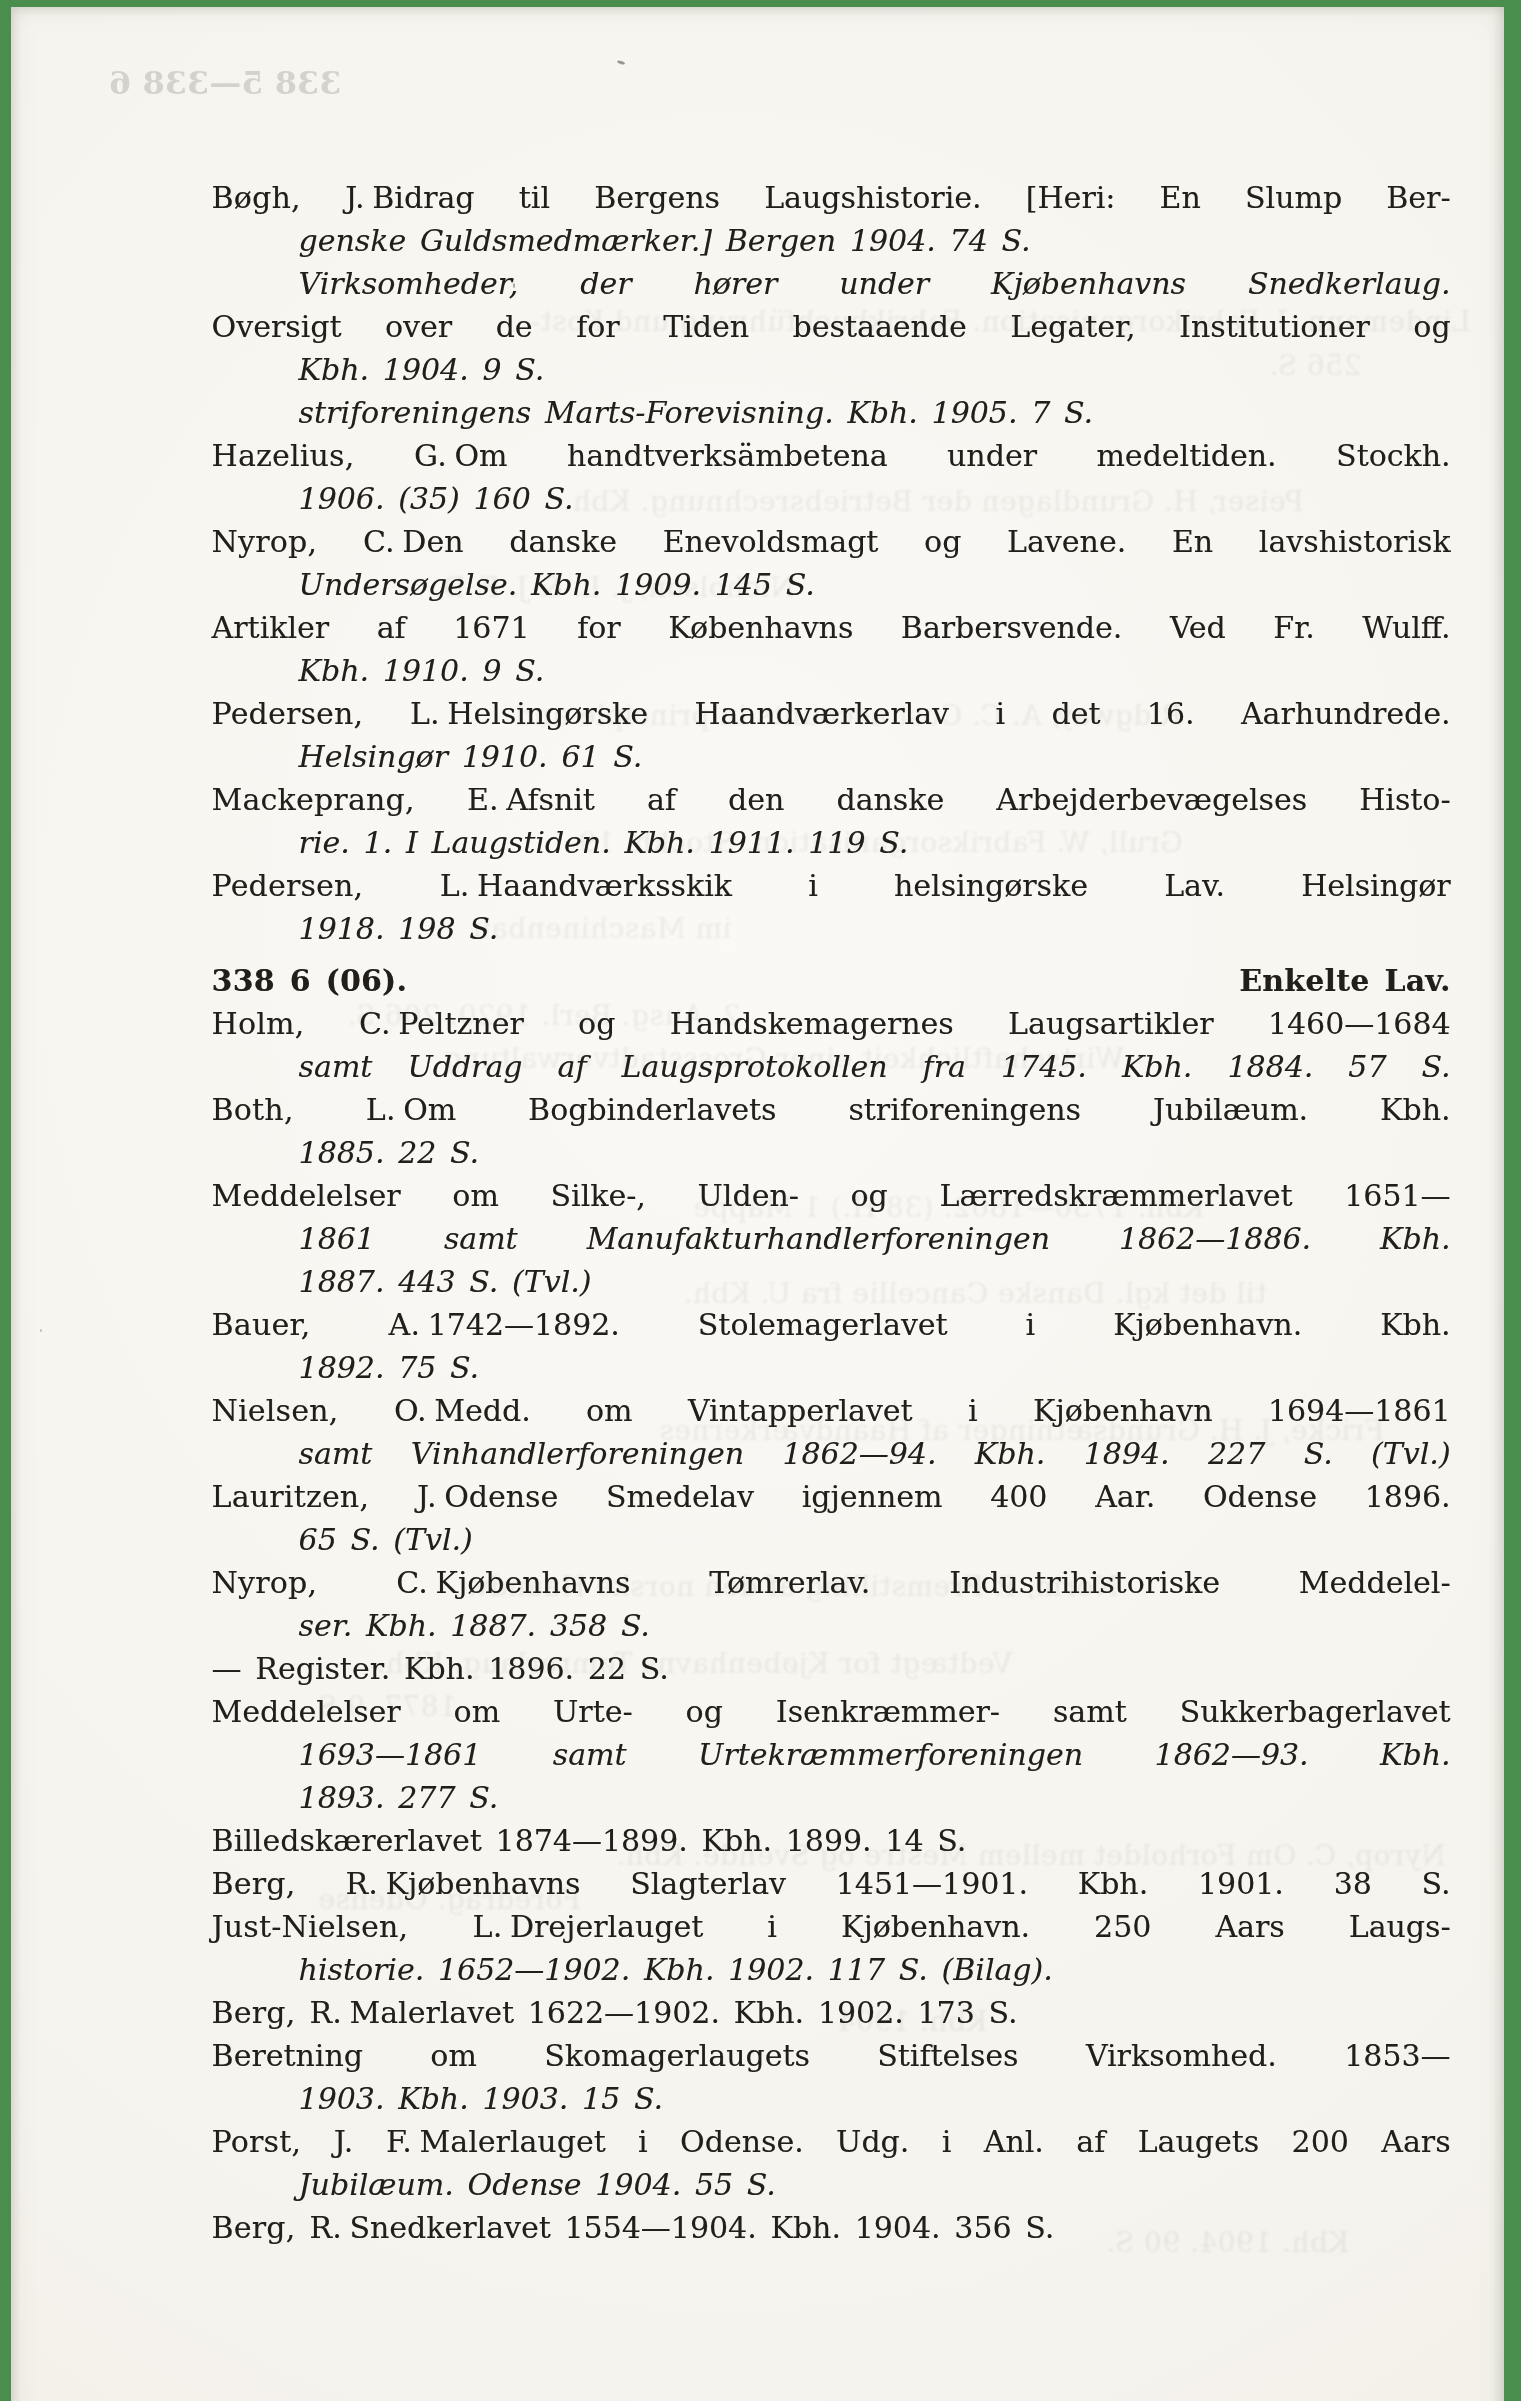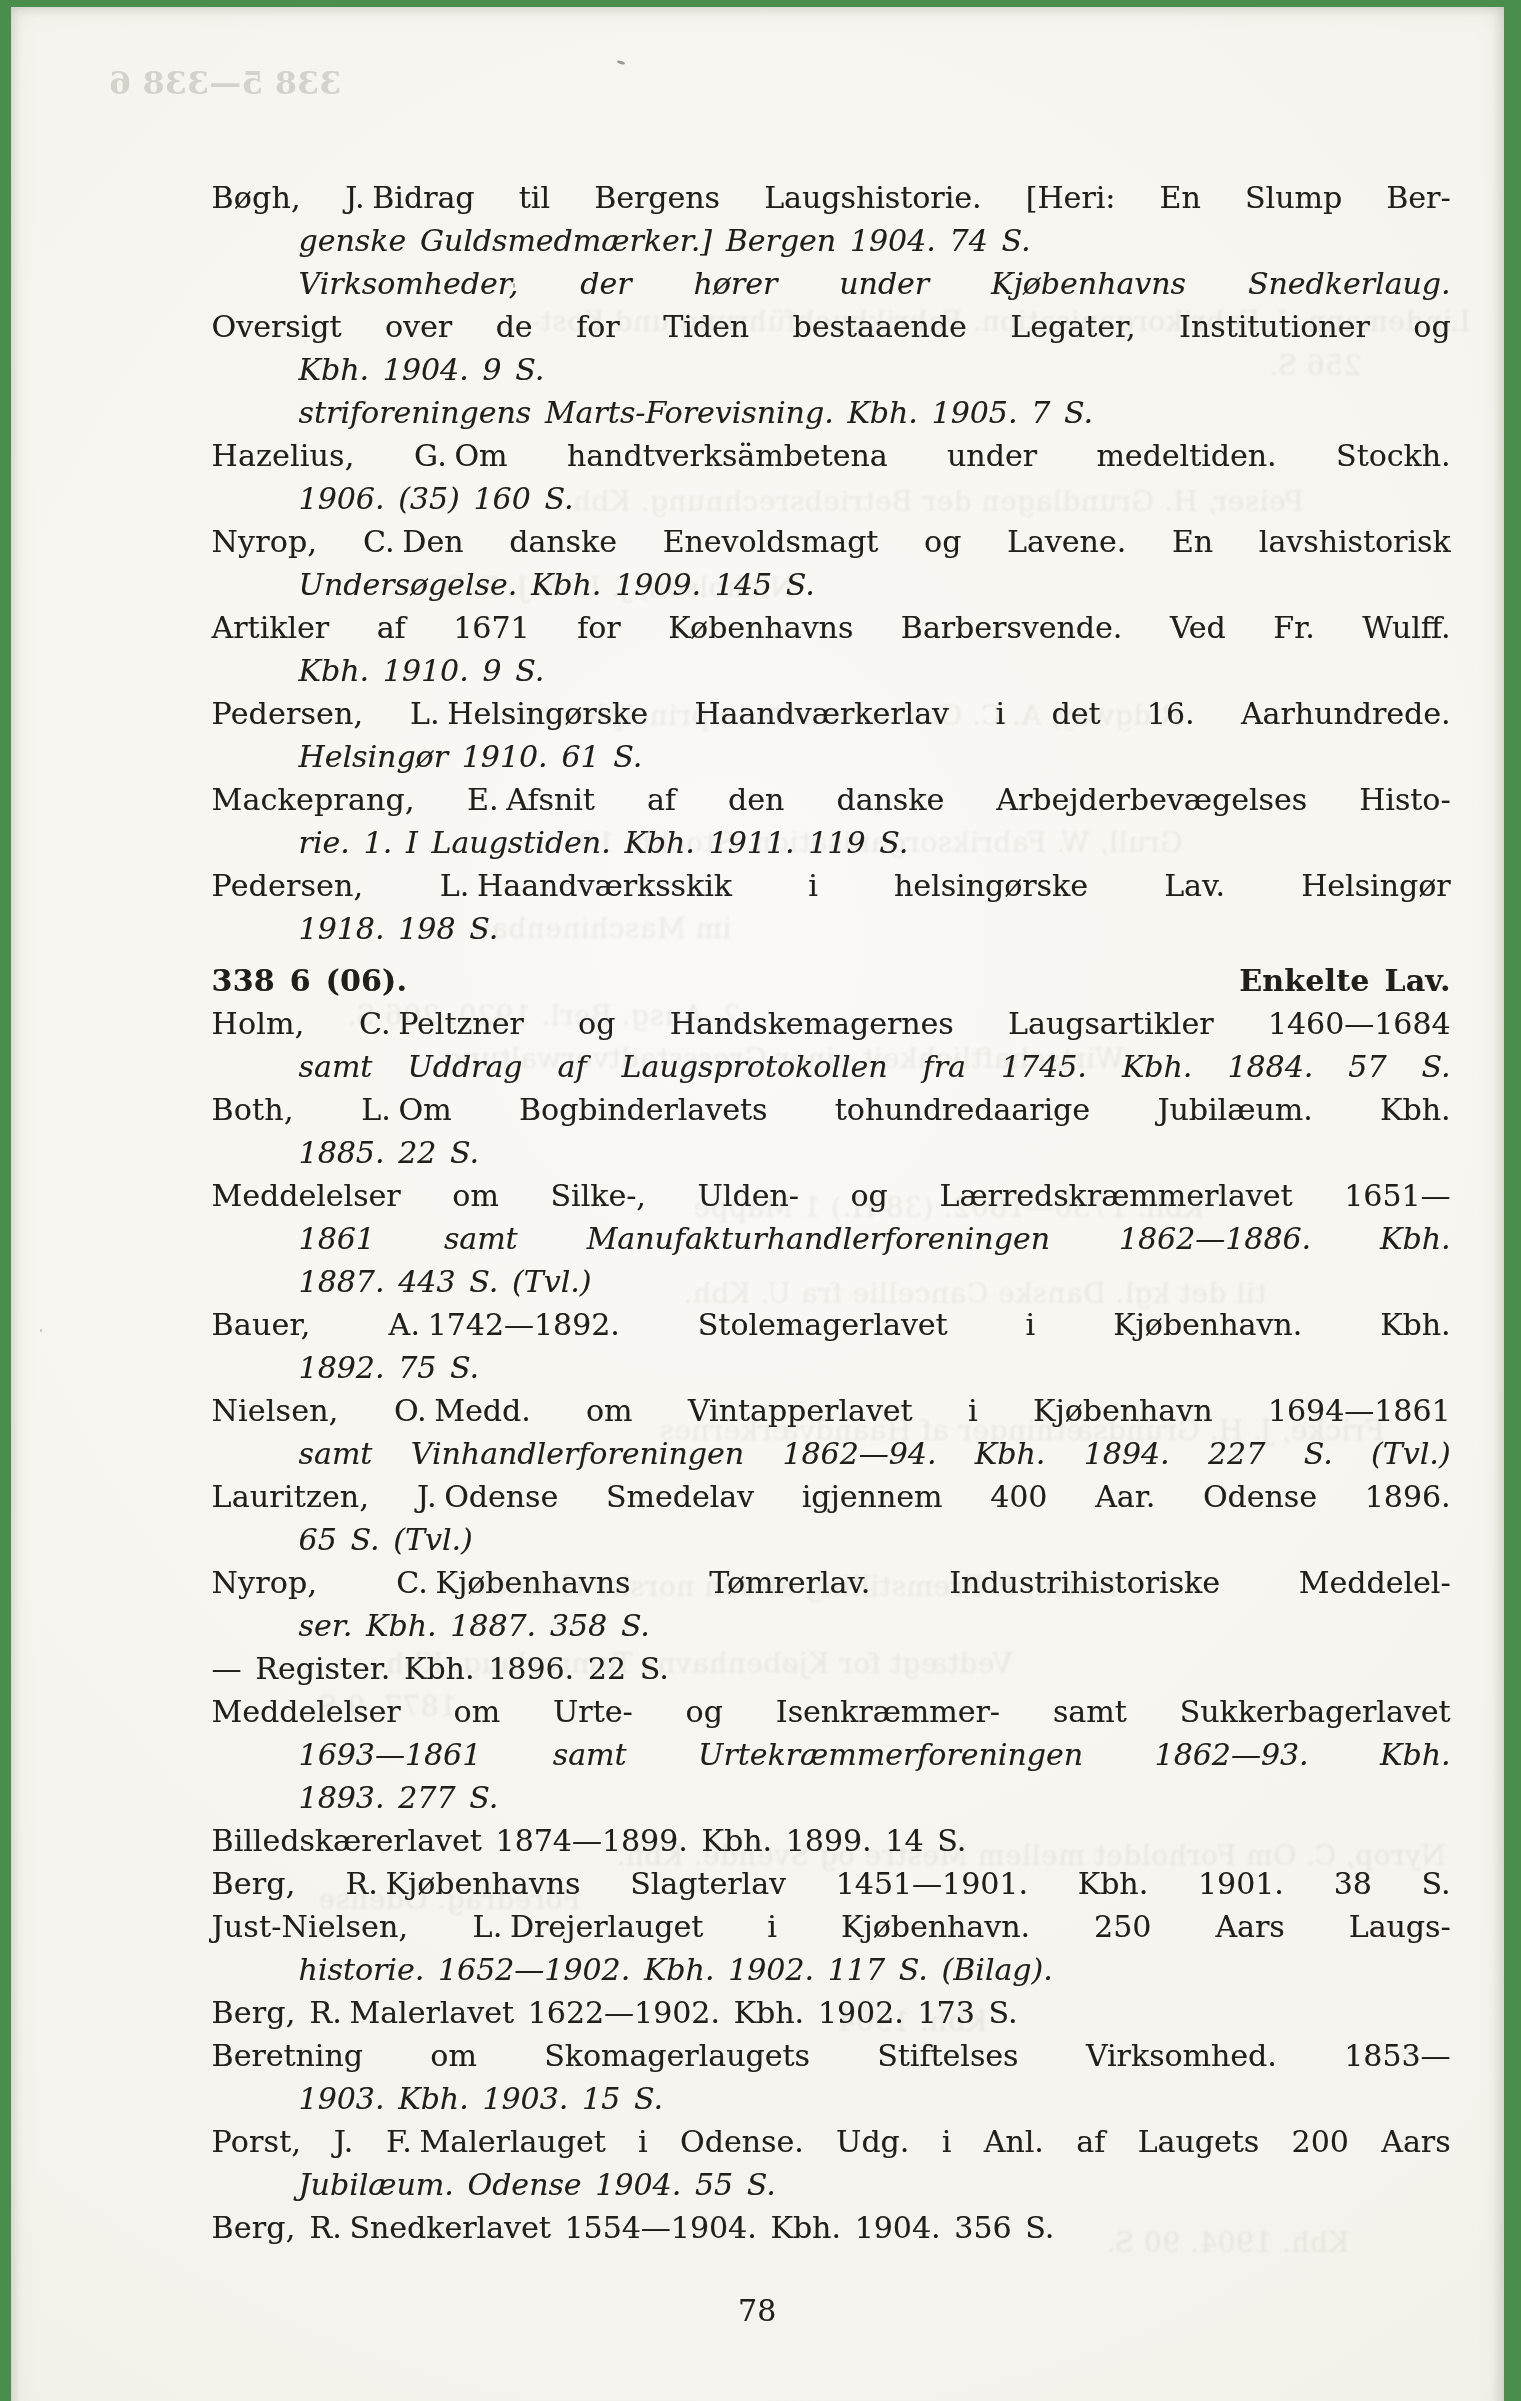--- a/index.html
+++ b/index.html
@@ -130,21 +130,21 @@
         <div class="line just"><b class="au">Mackeprang, E.</b><span>Afsnit af den danske Arbejderbevægelses Histo-</span></div>
         <div class="line ind"><span>rie.  1.  I Laugstiden.  Kbh. 1911.  119 S.</span></div>
         <div class="line just"><b class="au">Pedersen, L.</b><span>Haandværksskik i helsingørske Lav.  Helsingør</span></div>
         <div class="line ind"><span>1918.  198 S.</span></div>
         <div class="line section-row">
           <span>338 6 (06).</span>
           <span>Enkelte Lav.</span>
         </div>
         <div class="line just"><b class="au">Holm, C.</b><span>Peltzner og Handskemagernes Laugsartikler 1460—1684</span></div>
         <div class="line ind just"><span>samt Uddrag af Laugsprotokollen fra 1745. Kbh. 1884.  57 S.</span></div>
-        <div class="line just"><b class="au">Both, L.</b><span>Om Bogbinderlavets tohundredaarige Jubilæum.  Kbh.</span></div>
+        <div class="line just"><b class="au">Both, L.</b><span>Om Bogbinderlavets striforeningens Jubilæum.  Kbh.</span></div>
         <div class="line ind"><span>1885.  22 S.</span></div>
         <div class="line just"><span>Meddelelser om Silke-, Ulden- og Lærredskræmmerlavet 1651—</span></div>
         <div class="line ind just"><span>1861 samt Manufakturhandlerforeningen 1862—1886.  Kbh.</span></div>
         <div class="line ind"><span>1887.  443 S.  (Tvl.)</span></div>
         <div class="line just"><b class="au">Bauer, A.</b><span>1742—1892.  Stolemagerlavet i Kjøbenhavn.  Kbh.</span></div>
         <div class="line ind"><span>1892.  75 S.</span></div>
         <div class="line just"><b class="au">Nielsen, O.</b><span>Medd. om Vintapperlavet i Kjøbenhavn 1694—1861</span></div>
         <div class="line ind just"><span>samt Vinhandlerforeningen 1862—94. Kbh. 1894. 227 S.  (Tvl.)</span></div>
         <div class="line just"><b class="au">Lauritzen, J.</b><span>Odense Smedelav igjennem 400 Aar.  Odense 1896.</span></div>
         <div class="line ind"><span>65 S.  (Tvl.)</span></div>
@@ -159,21 +159,20 @@
         <div class="line just"><b class="au">Just-Nielsen, L.</b><span>Drejerlauget i Kjøbenhavn.  250 Aars Laugs-</span></div>
         <div class="line ind"><span>historie.  1652—1902.  Kbh. 1902.  117 S.  (Bilag).</span></div>
         <div class="line"><b class="au">Berg, R.</b><span>Malerlavet 1622—1902.  Kbh. 1902.  173 S.</span></div>
         <div class="line just"><span>Beretning om Skomagerlaugets Stiftelses Virksomhed.  1853—</span></div>
         <div class="line ind"><span>1903.  Kbh. 1903.  15 S.</span></div>
         <div class="line just"><b class="au">Porst, J. F.</b><span>Malerlauget i Odense.  Udg. i Anl. af Laugets 200 Aars</span></div>
         <div class="line ind"><span>Jubilæum.  Odense 1904.  55 S.</span></div>
         <div class="line"><b class="au">Berg, R.</b><span>Snedkerlavet 1554—1904.  Kbh. 1904.  356 S.</span></div>
       </div>
 
-    <div class="pageno">78</div>
 
     <div class="speck s1"></div>
     <div class="speck s2"></div>
     <div class="speck s3"></div>
     <div class="speck s4"></div>
   </div>
 </div>
 
 
 </body></html>

